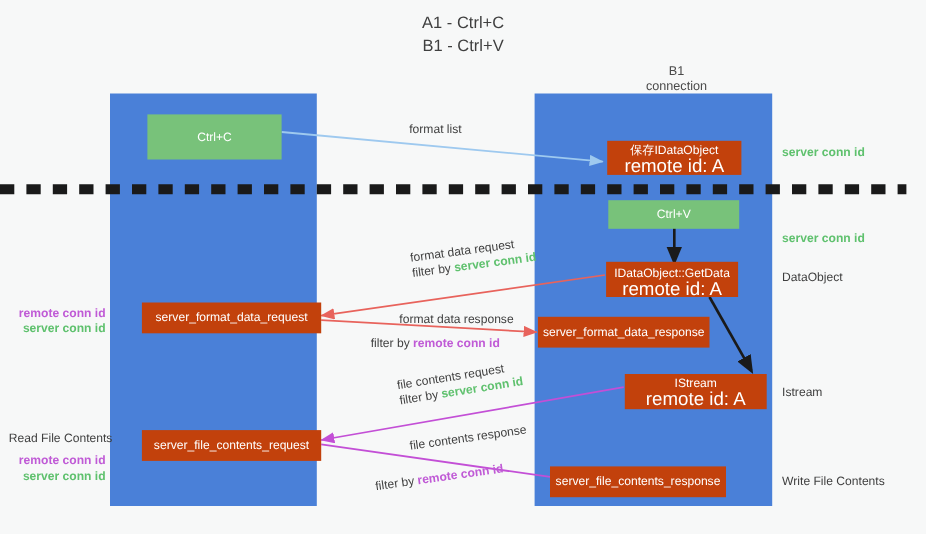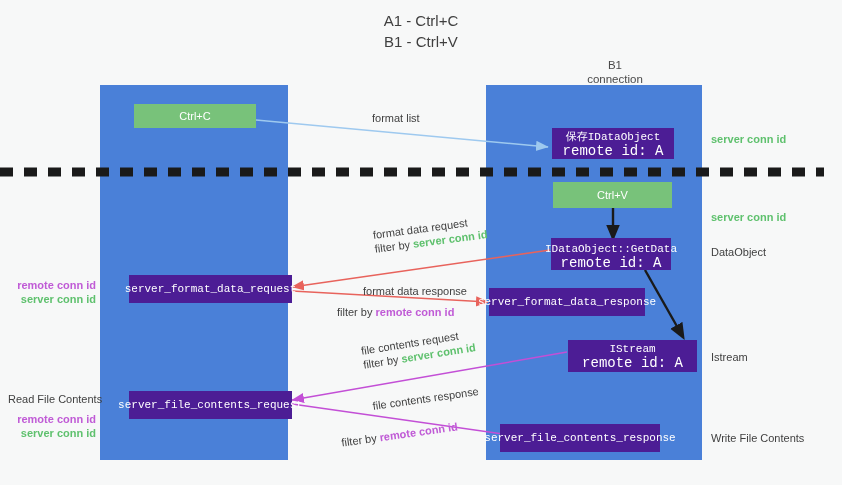--- a/index.html
+++ b/index.html
@@ -27,22 +27,22 @@
   
   .lane{background:#4a80d8;}
 
   
   .node{
     box-sizing:border-box;display:flex;flex-direction:column;
     align-items:center;justify-content:center;
     color:#ffffff;font-size:11px;line-height:14px;text-align:center;
   }
   .node.green{background:#78c27a;}
-  .node.orange{background:#4c1d95;font-family:Liberation Mono, monospace;}
-  .node .l2{font-size:14px;}
+  .node.orange{background:#c2410c;}
+  .node .l2{font-size:17px;}
 
   
   .lbl{font-size:11px;line-height:14px;color:#3f3f3f;white-space:nowrap;}
   .lbl.green{color:#5fc16e;font-weight:bold;}
   .lbl.purple{color:#c05bd6;font-weight:bold;}
   .mixed{font-size:11px;line-height:14px;color:#3f3f3f;white-space:nowrap;}
   .mixed .g{color:#5fc16e;font-weight:bold;}
   .mixed .p{color:#c05bd6;font-weight:bold;}
 </style>
 </head>
@@ -89,21 +89,21 @@
 
     <line x1="292" y1="291" x2="488" y2="302" stroke="#e8635c" stroke-width="1.6" marker-end="url(#ah-red)"></line>
 
     <line x1="567" y1="352" x2="292" y2="400" stroke="#c34fd6" stroke-width="1.6" marker-end="url(#ah-mag)"></line>
 
     <line x1="292" y1="404" x2="524" y2="437" stroke="#c34fd6" stroke-width="1.6" marker-end="url(#ah-mag)"></line>
 
     <line x1="0" y1="172" x2="824" y2="172" stroke="#1a1a1a" stroke-width="9" stroke-dasharray="13 11" stroke-linecap="butt"></line>
   </svg>
 
-  <div class="abs node green" style="left:134px;top:104px;width:122px;height:24px;">
+  <div class="abs node green" style="left:134px;top:104px;width:122px;height:41px;">
     <div>Ctrl+C</div>
   </div>
 
   <div class="abs node orange" style="left:129px;top:275px;width:163px;height:28px;">
     <div>server_format_data_request</div>
   </div>
 
   <div class="abs node orange" style="left:129px;top:391px;width:163px;height:28px;">
     <div>server_file_contents_request</div>
   </div>

